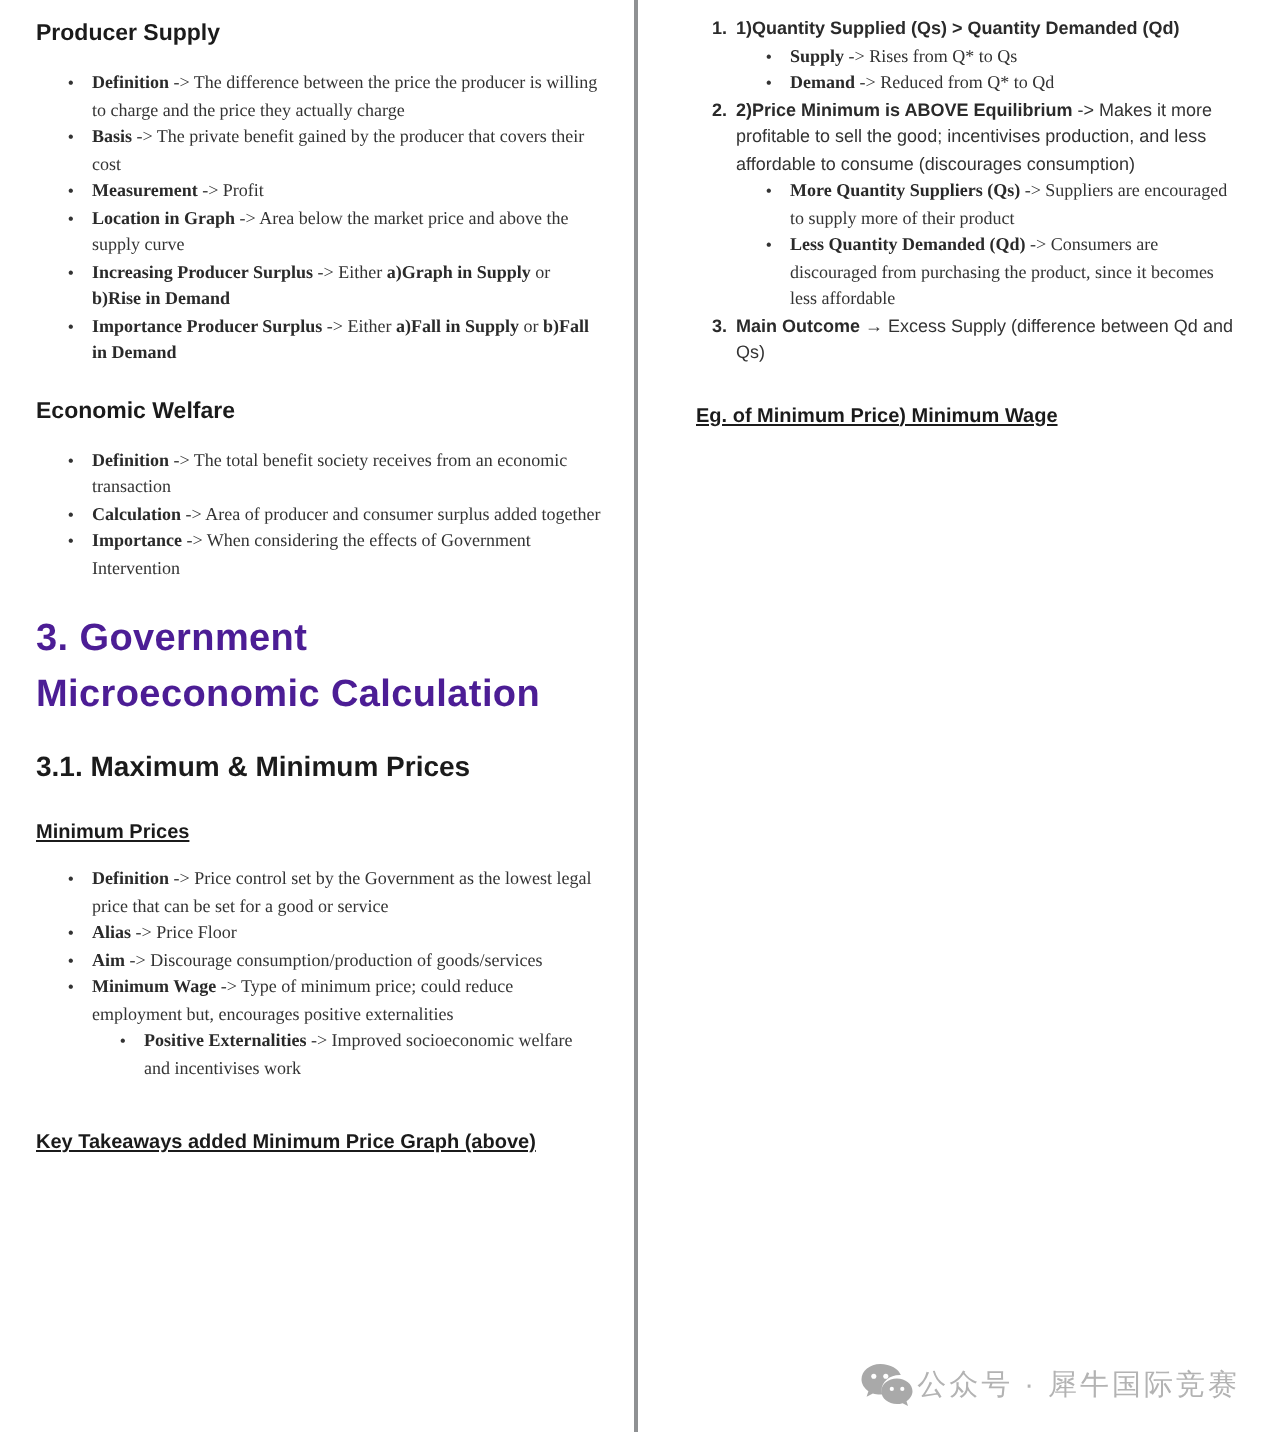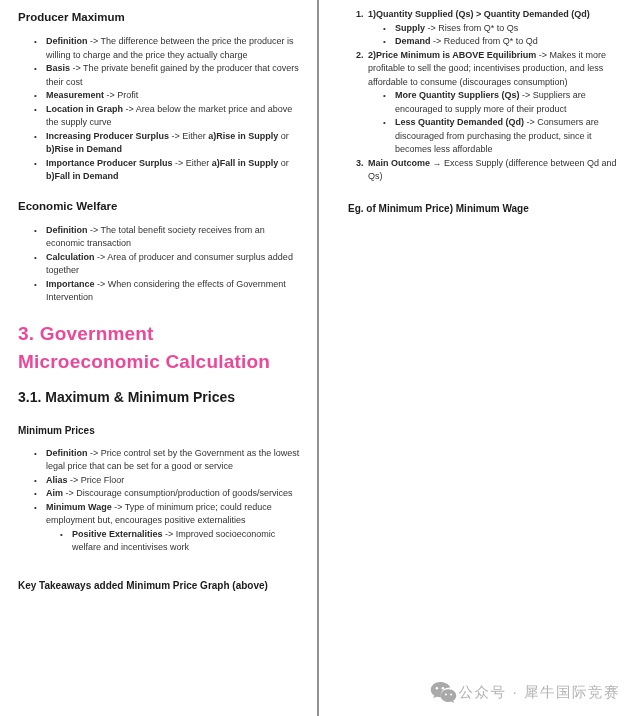--- a/index.html
+++ b/index.html
@@ -6,75 +6,75 @@
   body {
     width:632px; height:716px; background:#ffffff; overflow:hidden; position:relative;
     font-family:"Liberation Sans","DejaVu Sans",sans-serif; color:#333333;
   }
   .page { position:absolute; inset:0; display:flex; }
   .col { box-sizing:border-box; }
   .col.left  { width:317px; padding:4px 16px 0 18px; }
   .divider   { width:2px; background:#8f9193; flex:none; height:716px; }
   .col.right { flex:1; padding:2px 10px 0 29px; }
 
-  .h1 { font-size:19px; line-height:28px; font-weight:bold; color:#ec4899; margin:15px 0 1px; letter-spacing:.2px; }
+  .h1 { font-size:19px; line-height:28px; font-weight:bold; color:#4c1d95; margin:15px 0 1px; letter-spacing:.2px; }
   .h2 { font-size:14px;  line-height:18px; font-weight:bold; color:#1b1b1b; margin:12px 0 0; }
   .h3 { font-size:11.5px;line-height:15px; font-weight:bold; color:#1b1b1b; margin:15px 0 0; }
-  .h4 { font-size:10px;  line-height:13px; font-weight:bold; color:#1b1b1b; margin:18px 0 0; }
+  .h4 { font-size:10px;  line-height:13px; font-weight:bold; color:#1b1b1b; margin:18px 0 0;text-decoration:underline; }
   .col.left > .h3:first-child { margin-top:6px; }
   .col.left > .h4.tight { margin-top:24px; }
 
   .ul, .ol { margin:10px 0 0; font-size:9px; line-height:13.5px; }
   .ol { margin-top:6px; }
   .li { display:flex; }
   .li.lv0 { margin-left:16px; }
   .li.lv1 { margin-left:42px; }
   .marker { width:12px; flex:none; font-size:8px; }
-  .txt { flex:1; }
+  .txt { flex:1;font-family:Liberation Serif, serif; }
   b { font-weight:bold; color:#2a2a2a; }
 
   .oli { display:flex; margin-left:8px; }
   .num { width:12px; flex:none; font-weight:bold; color:#2a2a2a; }
   .obody { flex:1; }
   .subli { display:flex; margin-left:15px; }
   .subli .marker { width:12px; }
 
   .watermark {
     position:absolute; right:12px; bottom:12px;
     display:flex; align-items:center; gap:2px;
     font-size:14.5px; color:#b3b3b3; letter-spacing:1.5px;
   }
   .watermark svg { display:block; }
 </style>
 </head>
 <body>
 
 <div class="page">
   <div class="col left">
-      <div class="h3">Producer Maximum</div>
+      <div class="h3">Producer Supply</div>
       <div class="ul">
         <div class="li lv0">
           <span class="marker">•</span>
           <span class="txt"><b>Definition</b><span> -&gt; The difference between the price the producer is willing to charge and the price they actually charge</span></span>
         </div>
         <div class="li lv0">
           <span class="marker">•</span>
           <span class="txt"><b>Basis</b><span> -&gt; The private benefit gained by the producer that covers their cost</span></span>
         </div>
         <div class="li lv0">
           <span class="marker">•</span>
           <span class="txt"><b>Measurement</b><span> -&gt; Profit</span></span>
         </div>
         <div class="li lv0">
           <span class="marker">•</span>
           <span class="txt"><b>Location in Graph</b><span> -&gt; Area below the market price and above the supply curve</span></span>
         </div>
         <div class="li lv0">
           <span class="marker">•</span>
-          <span class="txt"><b>Increasing Producer Surplus</b><span> -&gt; Either </span><b>a)Rise in Supply</b><span> or </span><b>b)Rise in Demand</b></span>
+          <span class="txt"><b>Increasing Producer Surplus</b><span> -&gt; Either </span><b>a)Graph in Supply</b><span> or </span><b>b)Rise in Demand</b></span>
         </div>
         <div class="li lv0">
           <span class="marker">•</span>
           <span class="txt"><b>Importance Producer Surplus</b><span> -&gt; Either </span><b>a)Fall in Supply</b><span> or </span><b>b)Fall in Demand</b></span>
         </div>
       </div>
       <div class="h3">Economic Welfare</div>
       <div class="ul">
         <div class="li lv0">
           <span class="marker">•</span>

